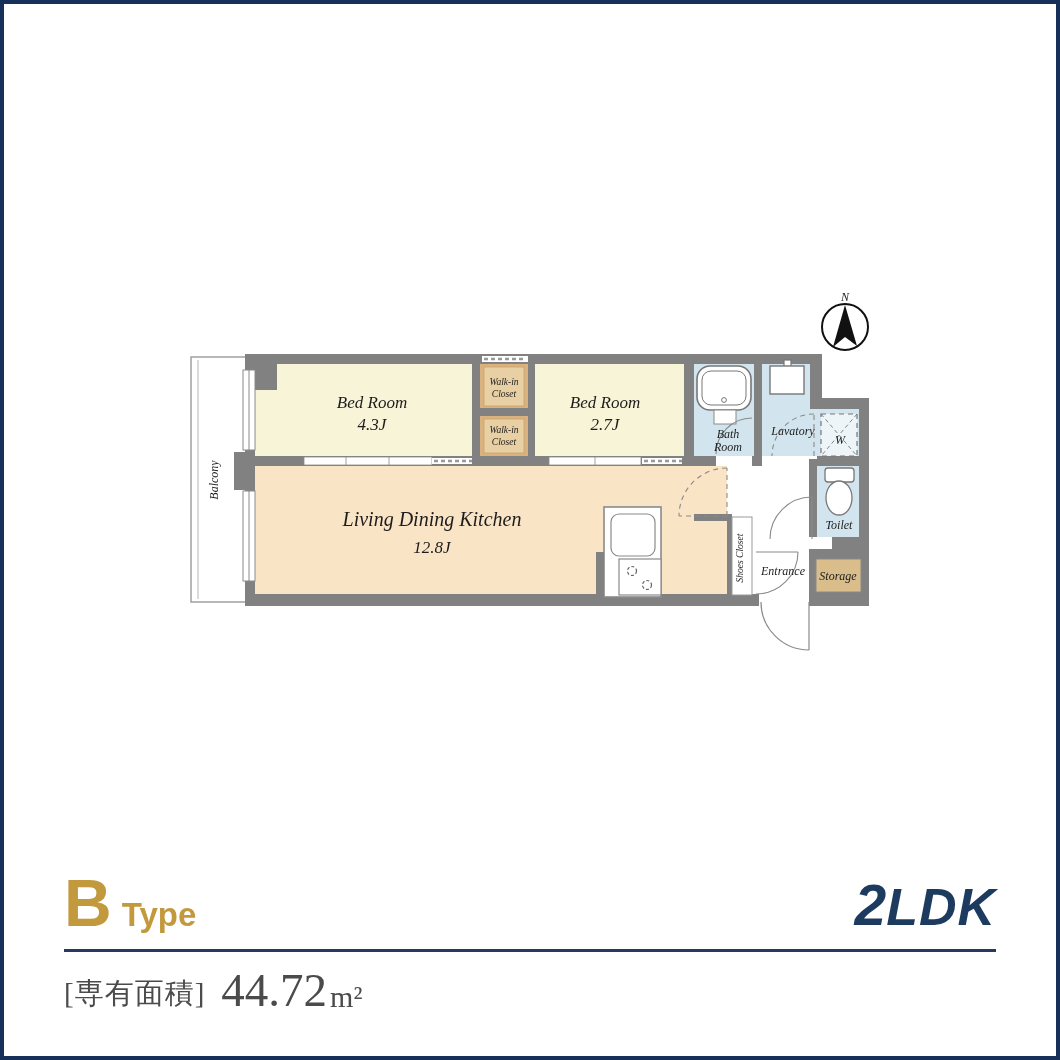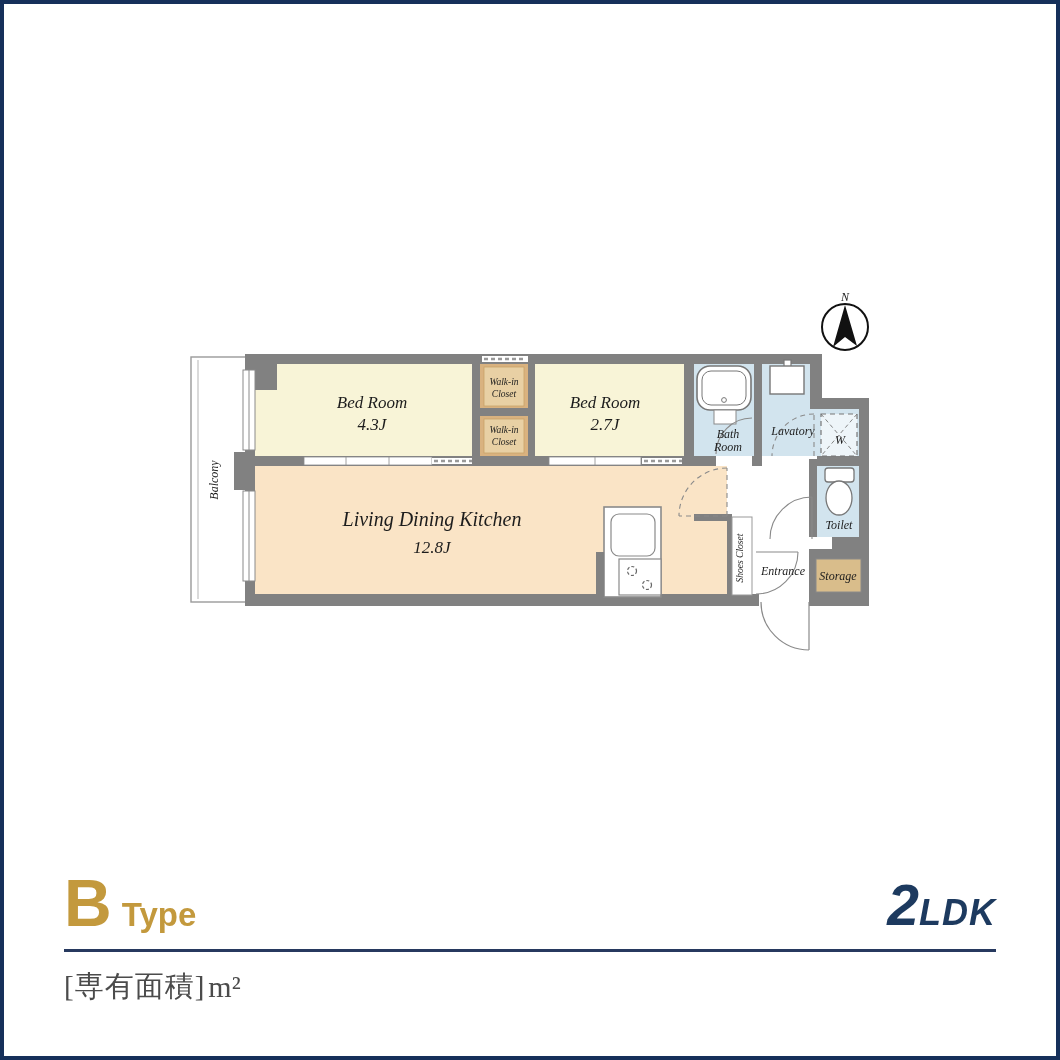--- a/index.html
+++ b/index.html
@@ -14,23 +14,23 @@
   }
   .plan-svg{position:absolute;left:0;top:0;}
   
   .footer{position:absolute;left:60px;right:60px;top:866px;}
   .type-row{display:flex;justify-content:space-between;align-items:flex-end;}
   .type-name{display:flex;align-items:baseline;color:#c3993d;font-family:"Liberation Sans",sans-serif;}
   .type-letter{font-size:66px;font-weight:700;line-height:1;letter-spacing:1px;}
   .type-word{font-size:33px;font-weight:700;margin-left:9px;line-height:1;}
   .layout-tag{display:flex;align-items:baseline;color:#1d3a5f;font-family:"Liberation Sans",sans-serif;font-style:italic;font-weight:700;padding-bottom:2px;}
   .layout-number{font-size:57px;line-height:1;}
-  .layout-letters{font-size:36px;line-height:1;letter-spacing:1px;}
+  .layout-letters{font-size:52px;line-height:1;letter-spacing:1px;}
   .divider{border:none;border-top:3px solid #27395f;margin:13px 0 0 0;}
-  .area-row{display:flex;align-items:center;margin-top:15px;color:#4b4b4b;}
+  .area-row{display:flex;align-items:flex-end;margin-top:15px;color:#4b4b4b;}
   .area-label{font-size:29px;letter-spacing:1px;}
   .area-value{font-size:47px;margin-left:16px;line-height:1;}
   .area-unit{font-size:30px;margin-left:3px;}
   
   text{font-family:"Liberation Serif",serif;font-style:italic;fill:#1c1c1c;}
   .room-lg{font-size:17px;}
   .room-xl{font-size:20px;}
   .room-md{font-size:12px;}
   .room-sm{font-size:9.5px;}
   .north-label{font-size:12px;}
@@ -196,17 +196,18 @@
         <span class="type-word">Type</span>
       </div>
       <div class="layout-tag">
         <span class="layout-number">2</span>
         <span class="layout-letters">LDK</span>
       </div>
     </div>
     <hr class="divider">
     <div class="area-row">
       <span class="area-label">[専有面積]</span>
+      <span class="area-value">44.72</span>
       <span class="area-unit">m²</span>
     </div>
   </div>
 
 </div>
 
 </body></html>

